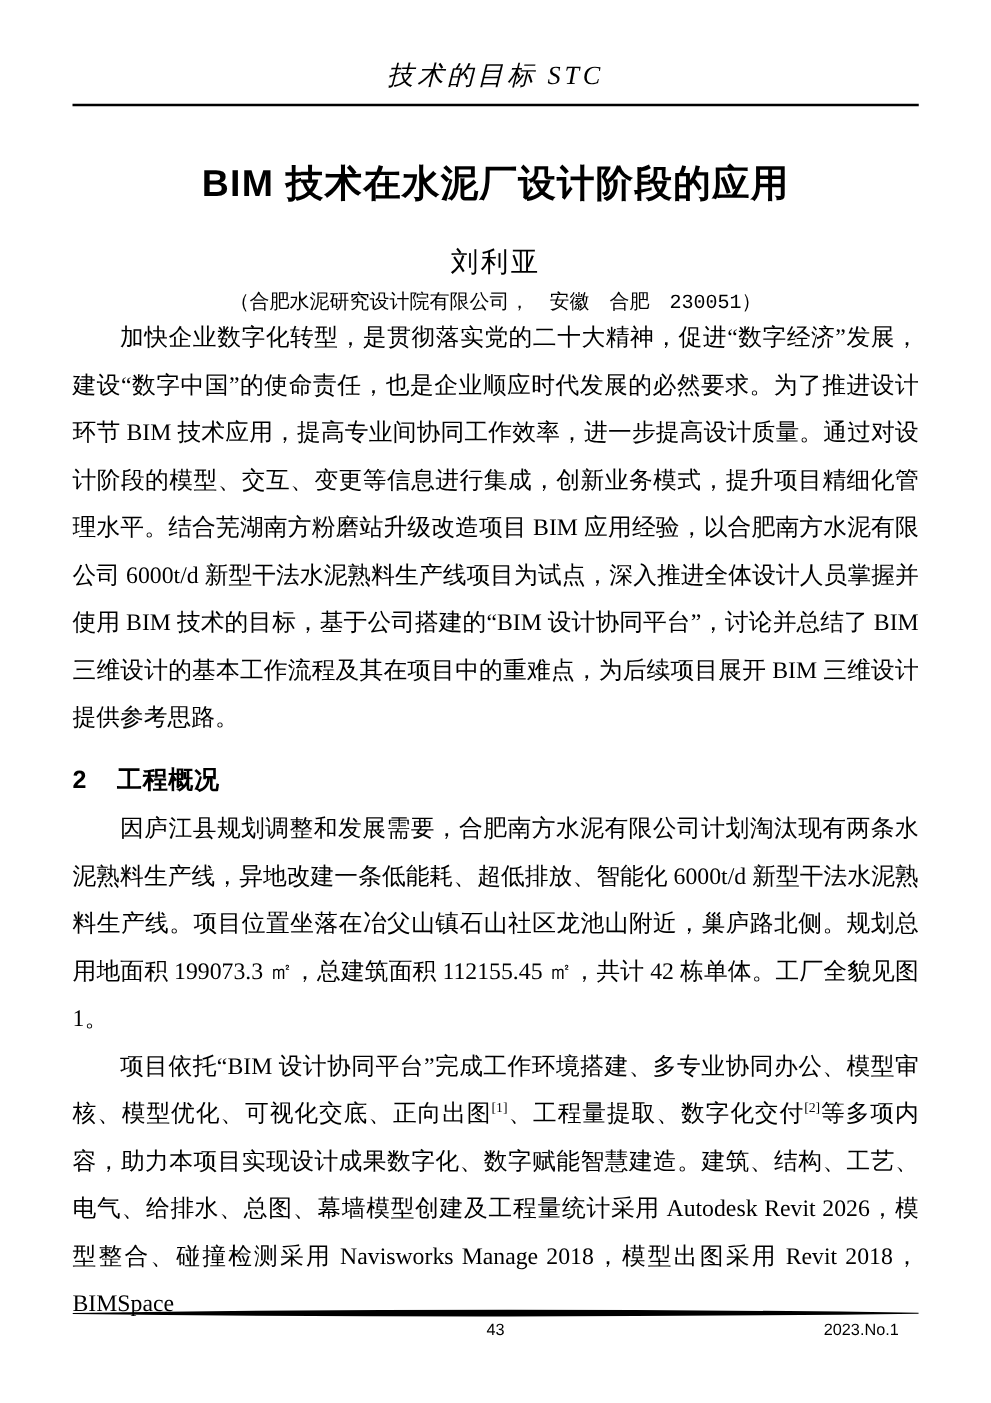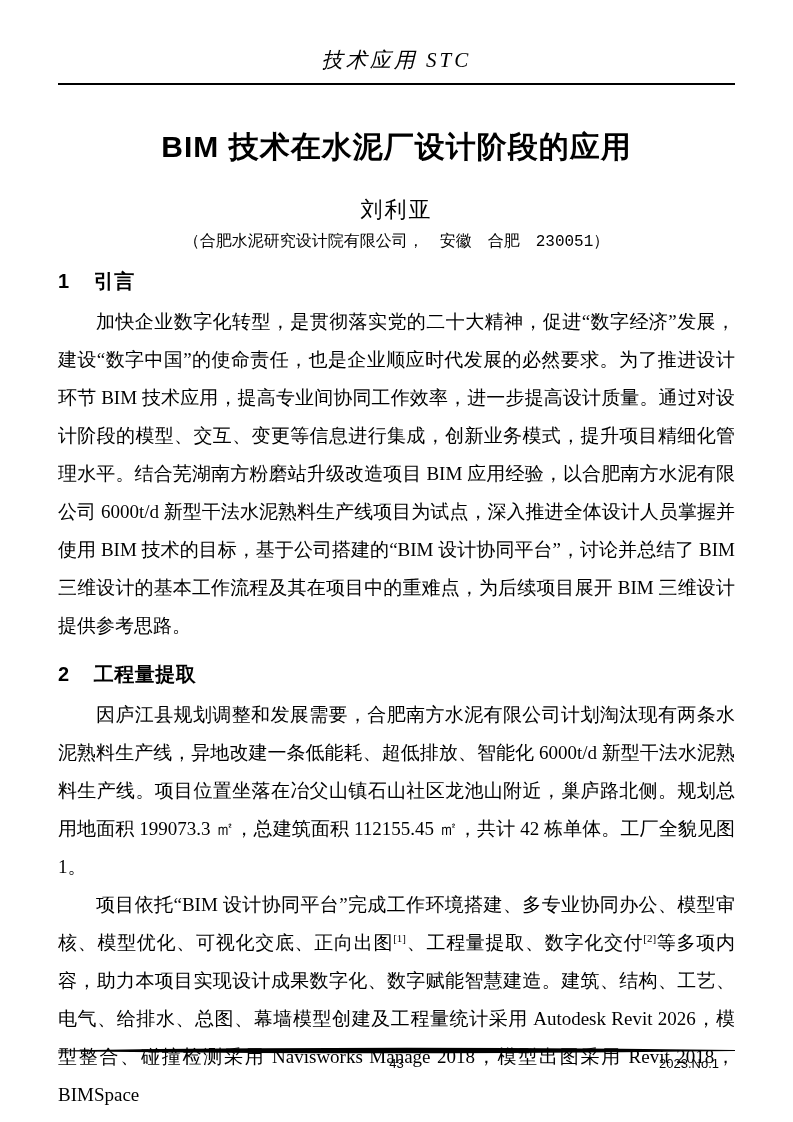--- a/index.html
+++ b/index.html
@@ -113,42 +113,38 @@
     right: 16px;
     top: 0;
   }
 </style>
 </head>
 <body>
 
 <div class="page">
 
   <header>
-    <div class="journal-title">技术应用 STC</div>
+    <div class="journal-title">技术的目标 STC</div>
     <hr class="header-rule">
   </header>
 
   <h1 class="article-title">BIM 技术在水泥厂设计阶段的应用</h1>
 
   <div class="article-author">刘利亚</div>
 
   <div class="article-affiliation">（合肥水泥研究设计院有限公司，　安徽　合肥　230051）</div>
 
   <section>
-    <h2 class="section-heading">
-      <span class="h-num">1</span>
-      <span class="h-title">引言</span>
-    </h2>
     <p class="body-paragraph"><span>加快企业数字化转型，是贯彻落实党的二十大精神，促进“数字经济”发展，建设“数字中国”的使命责任，也是企业顺应时代发展的必然要求。为了推进设计环节 BIM 技术应用，提高专业间协同工作效率，进一步提高设计质量。通过对设计阶段的模型、交互、变更等信息进行集成，创新业务模式，提升项目精细化管理水平。结合芜湖南方粉磨站升级改造项目 BIM 应用经验，以合肥南方水泥有限公司 6000t/d 新型干法水泥熟料生产线项目为试点，深入推进全体设计人员掌握并使用 BIM 技术的目标，基于公司搭建的“BIM 设计协同平台”，讨论并总结了 BIM 三维设计的基本工作流程及其在项目中的重难点，为后续项目展开 BIM 三维设计提供参考思路。</span></p>
   </section>
 
   <section>
     <h2 class="section-heading">
       <span class="h-num">2</span>
-      <span class="h-title">工程量提取</span>
+      <span class="h-title">工程概况</span>
     </h2>
     <p class="body-paragraph"><span>因庐江县规划调整和发展需要，合肥南方水泥有限公司计划淘汰现有两条水泥熟料生产线，异地改建一条低能耗、超低排放、智能化 6000t/d 新型干法水泥熟料生产线。项目位置坐落在冶父山镇石山社区龙池山附近，巢庐路北侧。规划总用地面积 199073.3 ㎡，总建筑面积 112155.45 ㎡，共计 42 栋单体。工厂全貌见图 1。</span></p>
     <p class="body-paragraph"><span>项目依托“BIM 设计协同平台”完成工作环境搭建、多专业协同办公、模型审核、模型优化、可视化交底、正向出图</span><sup>[1]</sup><span>、工程量提取、数字化交付</span><sup>[2]</sup><span>等多项内容，助力本项目实现设计成果数字化、数字赋能智慧建造。建筑、结构、工艺、电气、给排水、总图、幕墙模型创建及工程量统计采用 Autodesk Revit 2026，模型整合、碰撞检测采用 Navisworks Manage 2018，模型出图采用 Revit 2018，BIMSpace</span></p>
   </section>
 
   <footer class="page-footer">
     <svg class="footer-rule-svg" viewBox="0 0 677 9" preserveAspectRatio="none" aria-hidden="true">
       <path d="M0,4.4 Q338,-0.6 677,4.1 L677,4.9 Q338,9.4 0,5.2 Z" fill="#000000"></path>
     </svg>
     <div class="footer-row">

